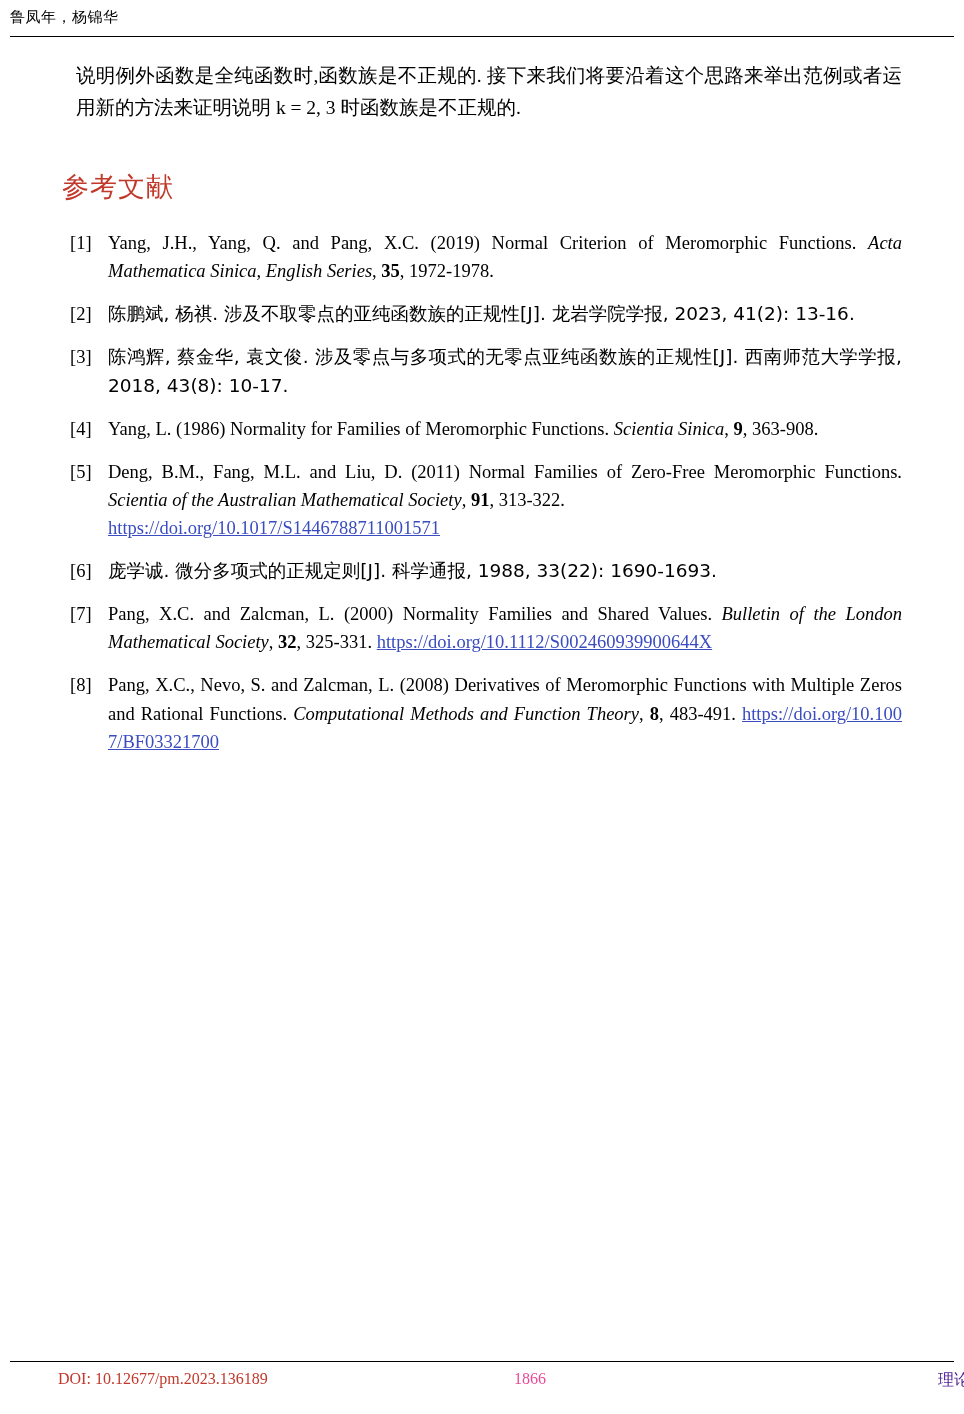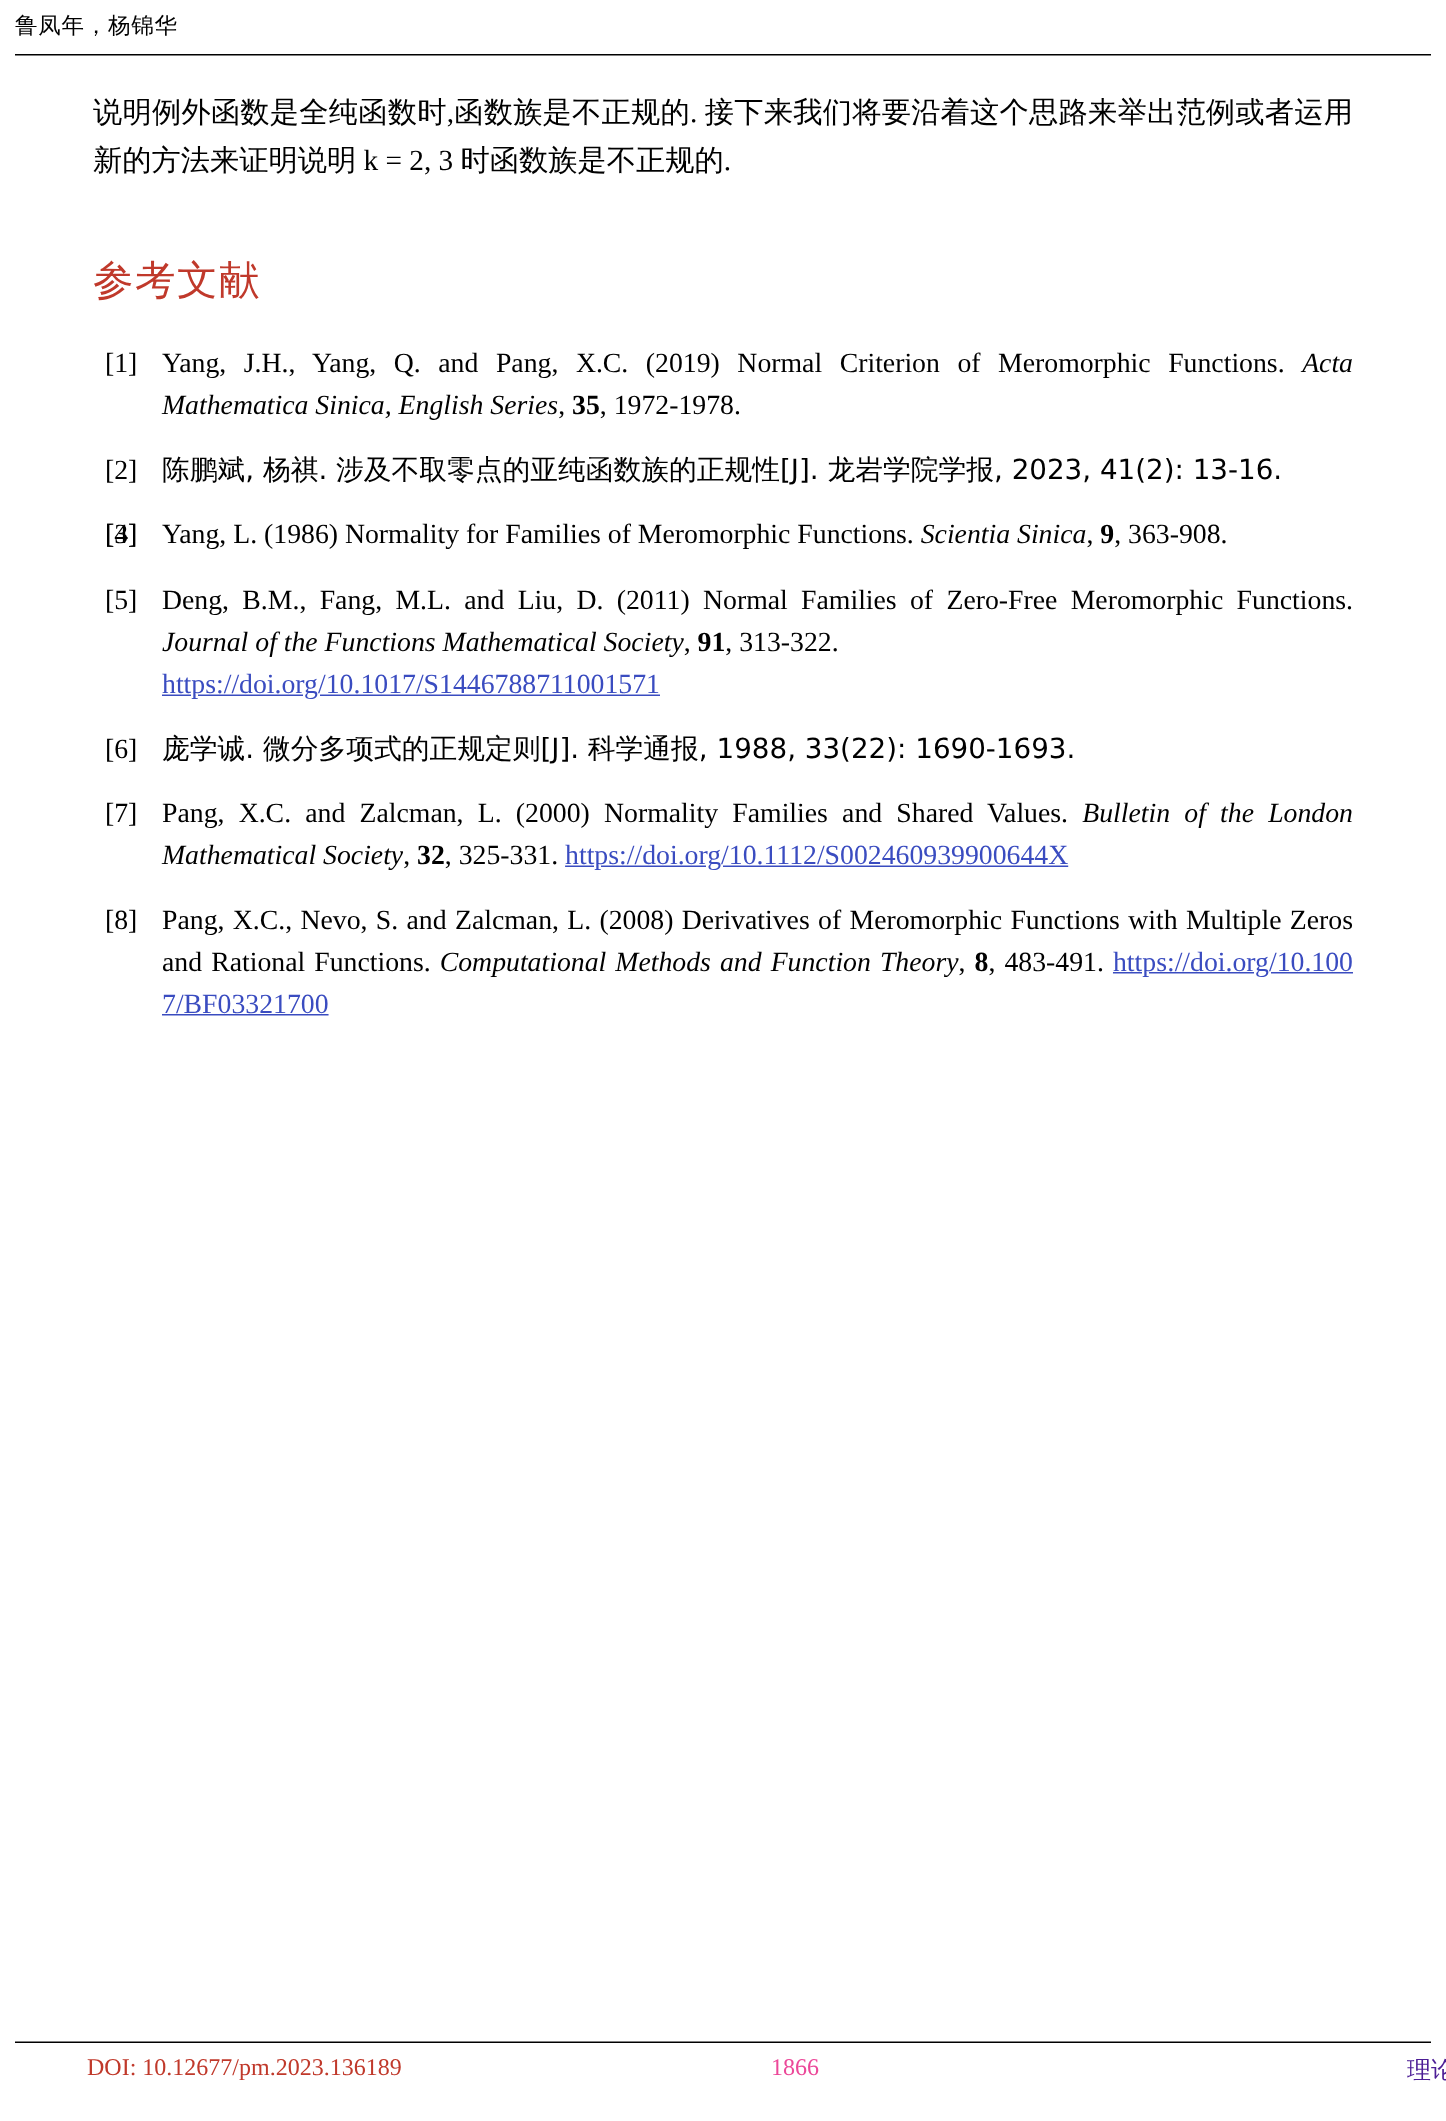--- a/index.html
+++ b/index.html
@@ -40,21 +40,21 @@
     position: absolute;
     top: 60px;
     left: 62px;
     width: 840px;
   }
   .para {
     font-size: 19.5px;
     line-height: 1.62;
     text-align: justify;
     text-justify: inter-character;
-    margin: 0 0 10px 0;
+    margin: 0 0 10px 14px;
     text-indent: 0;
   }
   h2.section-title {
     font-family: "DejaVu Sans", sans-serif;
     color: #c0392b;
     font-size: 27px;
     font-weight: normal;
     margin: 46px 0 24px 0;
     letter-spacing: 1px;
   }
@@ -144,29 +144,29 @@
 
       <li>
         <span class="num">[1]</span><span>Yang, J.H., Yang, Q. and Pang, X.C. (2019) Normal Criterion of Meromorphic Functions. </span><span class="it">Acta Mathematica Sinica, English Series</span><span>, </span><span class="bold">35</span><span>, 1972-1978.</span><br>
       </li>
 
       <li>
         <span class="num">[2]</span><span class="cnref">陈鹏斌, 杨祺. 涉及不取零点的亚纯函数族的正规性[J]. 龙岩学院学报, 2023, 41(2): 13-16.</span>
       </li>
 
       <li>
-        <span class="num">[3]</span>
+        <span class="num">[3]</span><span class="cnref">陈鸿辉, 蔡金华, 袁文俊. 涉及零点与多项式的无零点亚纯函数族的正规性[J]. 西南师范大学学报, 2018, 43(8): 10-17.</span>
       </li>
 
       <li>
         <span class="num">[4]</span><span>Yang, L. (1986) Normality for Families of Meromorphic Functions. </span><span class="it">Scientia Sinica</span><span>, </span><span class="bold">9</span><span>, 363-908.</span>
       </li>
 
       <li>
-        <span class="num">[5]</span><span>Deng, B.M., Fang, M.L. and Liu, D. (2011) Normal Families of Zero-Free Meromorphic Functions. </span><span class="it">Journal of the Functions Mathematical Society</span><span>, </span><span class="bold">91</span><span>, 313-322.</span><br>
+        <span class="num">[5]</span><span>Deng, B.M., Fang, M.L. and Liu, D. (2011) Normal Families of Zero-Free Meromorphic Functions. </span><span class="it">Scientia of the Australian Mathematical Society</span><span>, </span><span class="bold">91</span><span>, 313-322.</span><br>
         <a class="doi-link" href="#">https://doi.org/10.1017/S1446788711001571</a>
       </li>
 
       <li>
         <span class="num">[6]</span><span class="cnref">庞学诚. 微分多项式的正规定则[J]. 科学通报, 1988, 33(22): 1690-1693.</span>
       </li>
 
       <li>
         <span class="num">[7]</span><span>Pang, X.C. and Zalcman, L. (2000) Normality Families and Shared Values. </span><span class="it">Bulletin of the London Mathematical Society</span><span>, </span><span class="bold">32</span><span>, 325-331. </span><a class="doi-link" href="#">https://doi.org/10.1112/S002460939900644X</a>
       </li>

